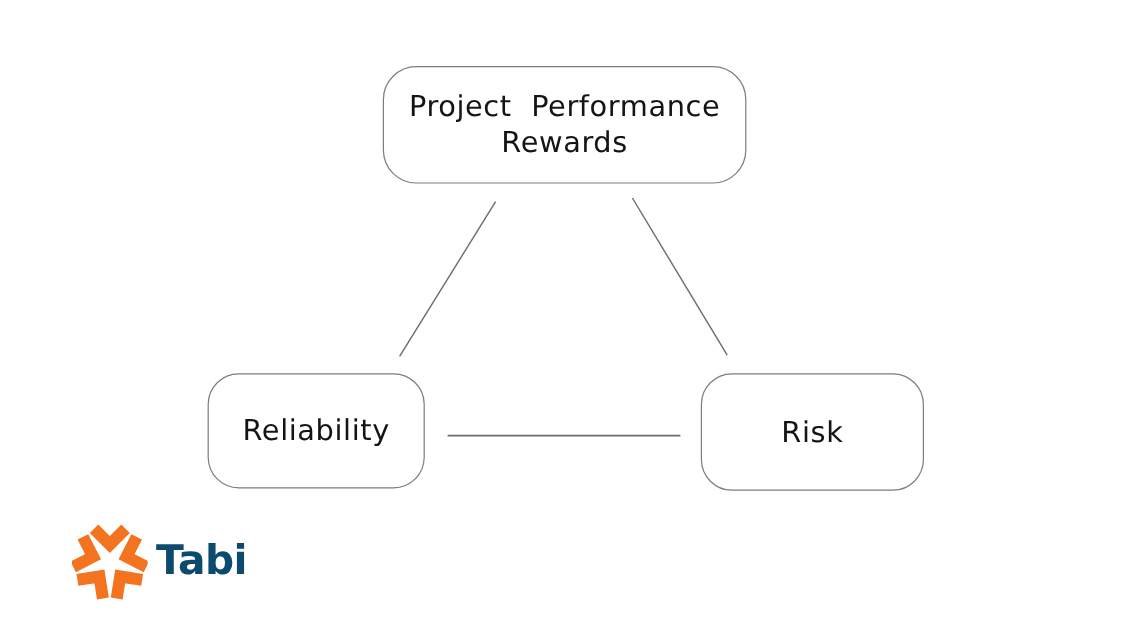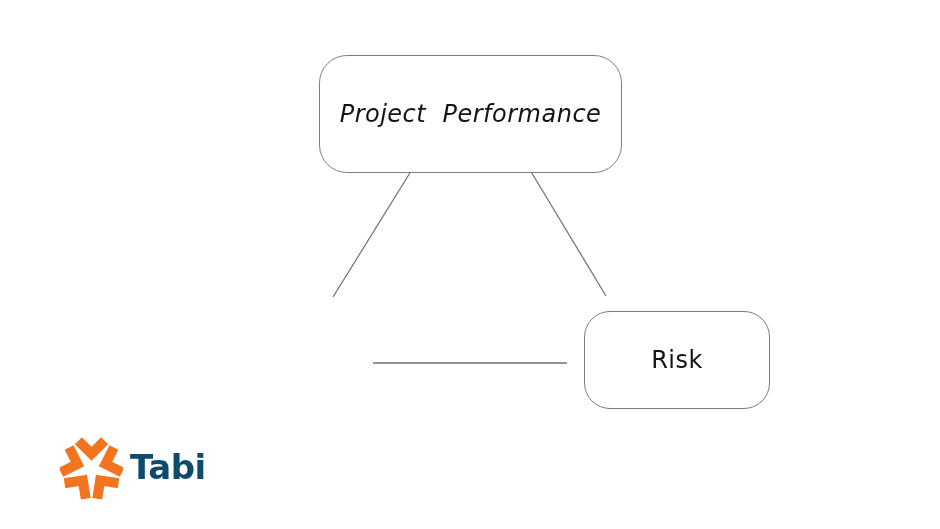--- a/index.html
+++ b/index.html
@@ -38,22 +38,21 @@
     white-space: pre-wrap;
     font-size: 24px;
     line-height: 30px;
     letter-spacing: 0.5px;
     text-align: center;
   }
   .node-top {
     left: 319px;
     top: 55px;
     width: 303px;
-    height: 118px;
-    font-style: italic;
+    height: 98px;
   }
   .node-left {
     left: 173px;
     top: 311px;
     width: 181px;
     height: 96px;
     border-radius: 26px;
   }
   .node-right {
     left: 584px;
@@ -90,22 +89,26 @@
 <div class="canvas">
 
   <svg class="connectors" viewBox="0 0 940 529" xmlns="http://www.w3.org/2000/svg" aria-hidden="true">
     <line x1="413" y1="168" x2="333" y2="297" stroke="#6e6e6e" stroke-width="1.2"></line>
     <line x1="527" y1="165" x2="606" y2="296" stroke="#6e6e6e" stroke-width="1.2"></line>
     <line x1="373" y1="363" x2="567" y2="363" stroke="#6e6e6e" stroke-width="1.4"></line>
   </svg>
 
   <div class="node node-top">
     <span class="node-line">Project  Performance</span>
+    <span class="node-line">Rewards</span>
   </div>
 
+  <div class="node node-left">
+    <span class="node-line">Reliability</span>
+  </div>
 
   <div class="node node-right">
     <span class="node-line">Risk</span>
   </div>
 
   <div class="logo">
     <svg class="logo-icon" viewBox="0 0 60 60" xmlns="http://www.w3.org/2000/svg" aria-hidden="true">
       <g stroke="#F4731F" stroke-width="9.5" fill="none" stroke-linecap="butt" stroke-linejoin="miter">
         <path d="M17.5 3.5 L30 16 L42.5 3.5"></path>
         <path d="M17.5 3.5 L30 16 L42.5 3.5" transform="rotate(72 30 30)"></path>

